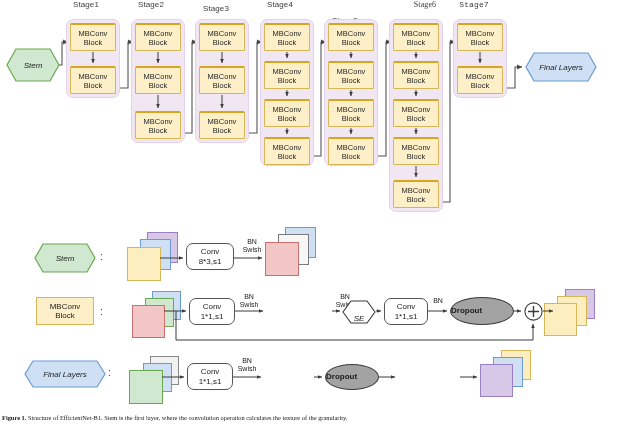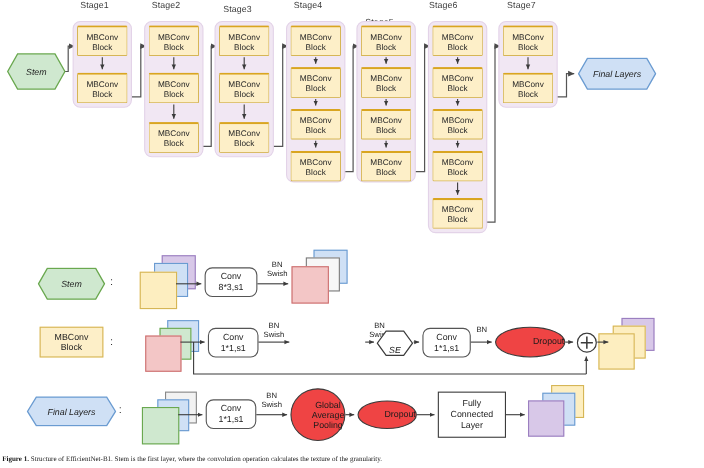--- a/index.html
+++ b/index.html
@@ -50,23 +50,23 @@
     background:#ffffff;border:1px solid #555;border-radius:7px;
     display:flex;align-items:center;justify-content:center;
     font-size:8px;line-height:9.5px;text-align:center;color:#1b1b1b;
   }
   .sq-rect{
     background:#ffffff;border:1.2px solid #3b3b3b;border-radius:0;
     display:flex;align-items:center;justify-content:center;
     font-size:8px;line-height:9.5px;text-align:center;color:#1b1b1b;
   }
   .ellipse{
-    background:#ef4444;border:1.2px solid #3b3b3b;border-radius:50%;
-    display:flex;align-items:center;justify-content:flex-end;
-    font-size:8px;line-height:9.5px;text-align:center;color:#1b1b1b;
+    background:#a3a3a3;border:1.2px solid #3b3b3b;border-radius:50%;
+    display:flex;align-items:center;justify-content:flex-start;
+    font-size:8px;line-height:9.5px;text-align:center;color:#1b1b1b;font-weight:bold;
   }
   .bnlabel{font-size:7px;line-height:7.5px;color:#1b1b1b;text-align:center;white-space:nowrap;}
   .colon{font-size:10px;color:#333;}
   .legend-mb{
     background:#fdefc8;border:1.2px solid #d6b656;
     display:flex;align-items:center;justify-content:center;
     font-size:8px;line-height:9.5px;text-align:center;color:#222;
   }
 
   
@@ -112,22 +112,22 @@
 
       <path d="M506,88 L515,88 L515,67 L522,67"></path>
     </g>
   </svg>
 
   <div class="abs stage-label" style="left:58px;top:0px;width:56px;">Stage1</div>
   <div class="abs stage-label" style="left:123px;top:0px;width:56px;">Stage2</div>
   <div class="abs stage-label" style="left:188px;top:4px;width:56px;">Stage3</div>
   <div class="abs stage-label" style="left:252px;top:0px;width:56px;">Stage4</div>
   <div class="abs stage-label" style="left:317px;top:16px;width:56px;">Stage5</div>
-  <div class="abs stage-label" style="left:375px;top:0px;width:56px;">Stage6</div>
-  <div class="abs stage-label" style="left:446px;top:0px;width:56px;">Stage7</div>
+  <div class="abs stage-label" style="left:397px;top:0px;width:56px;font-family:Liberation Serif, serif;">Stage6</div>
+  <div class="abs stage-label" style="left:446px;top:0px;width:56px;font-family:Liberation Mono, monospace;">Stage7</div>
 
   <div class="abs stage-box" style="left:66px;top:19px;width:54px;height:79px;"></div>
   <div class="abs stage-box" style="left:131px;top:19px;width:54px;height:124px;"></div>
   <div class="abs stage-box" style="left:195px;top:19px;width:54px;height:124px;"></div>
   <div class="abs stage-box" style="left:260px;top:19px;width:54px;height:147px;"></div>
   <div class="abs stage-box" style="left:324px;top:19px;width:54px;height:147px;"></div>
   <div class="abs stage-box" style="left:389px;top:19px;width:54px;height:193px;"></div>
   <div class="abs stage-box" style="left:453px;top:19px;width:54px;height:79px;"></div>
 
   <div class="abs mb" style="left:70px;top:23px;width:46px;height:28px;">
@@ -423,31 +423,25 @@
   <div class="fm" style="left:143px;top:363px;width:27px;height:27px;background:#cfe0f5;border-color:#6a9bd1;"></div>
   <div class="fm" style="left:129px;top:370px;width:32px;height:32px;background:#cfe8cf;border-color:#6aa84f;"></div>
 
   <div class="abs rnd-rect" style="left:187px;top:363px;width:46px;height:27px;">
     <span><span>Conv</span><br><span>1*1,s1</span></span>
   </div>
   <div class="abs bnlabel" style="left:231px;top:357px;width:32px;">
     <span>BN</span><br><span>Swish</span>
   </div>
 
-  <div class="abs ellipse" style="left:264px;top:353px;width:50px;height:48px;line-height:9px;">
-    <span><span>Global</span><br><span>Average</span><br><span>Pooling</span></span>
-  </div>
 
   <div class="abs ellipse" style="left:325px;top:364px;width:54px;height:26px;">
     <span>Dropout</span>
   </div>
 
-  <div class="abs sq-rect" style="left:398px;top:356px;width:62px;height:42px;line-height:10px;">
-    <span><span>Fully</span><br><span>Connected</span><br><span>Layer</span></span>
-  </div>
 
   <div class="fm" style="left:501px;top:350px;width:28px;height:28px;background:#fdeec0;border-color:#d6b656;"></div>
   <div class="fm" style="left:493px;top:357px;width:28px;height:28px;background:#cfe0f5;border-color:#6a9bd1;"></div>
   <div class="fm" style="left:480px;top:364px;width:31px;height:31px;background:#d8c8e8;border-color:#9b7fc0;"></div>
 
   <svg class="lines">
     <g stroke="#3b3b3b" stroke-width="1" fill="none" marker-end="url(#ahs)">
       <path d="M162,377 L184,377"></path>
       <path d="M233,377 L261,377"></path>
       <path d="M314,377 L322,377"></path>

